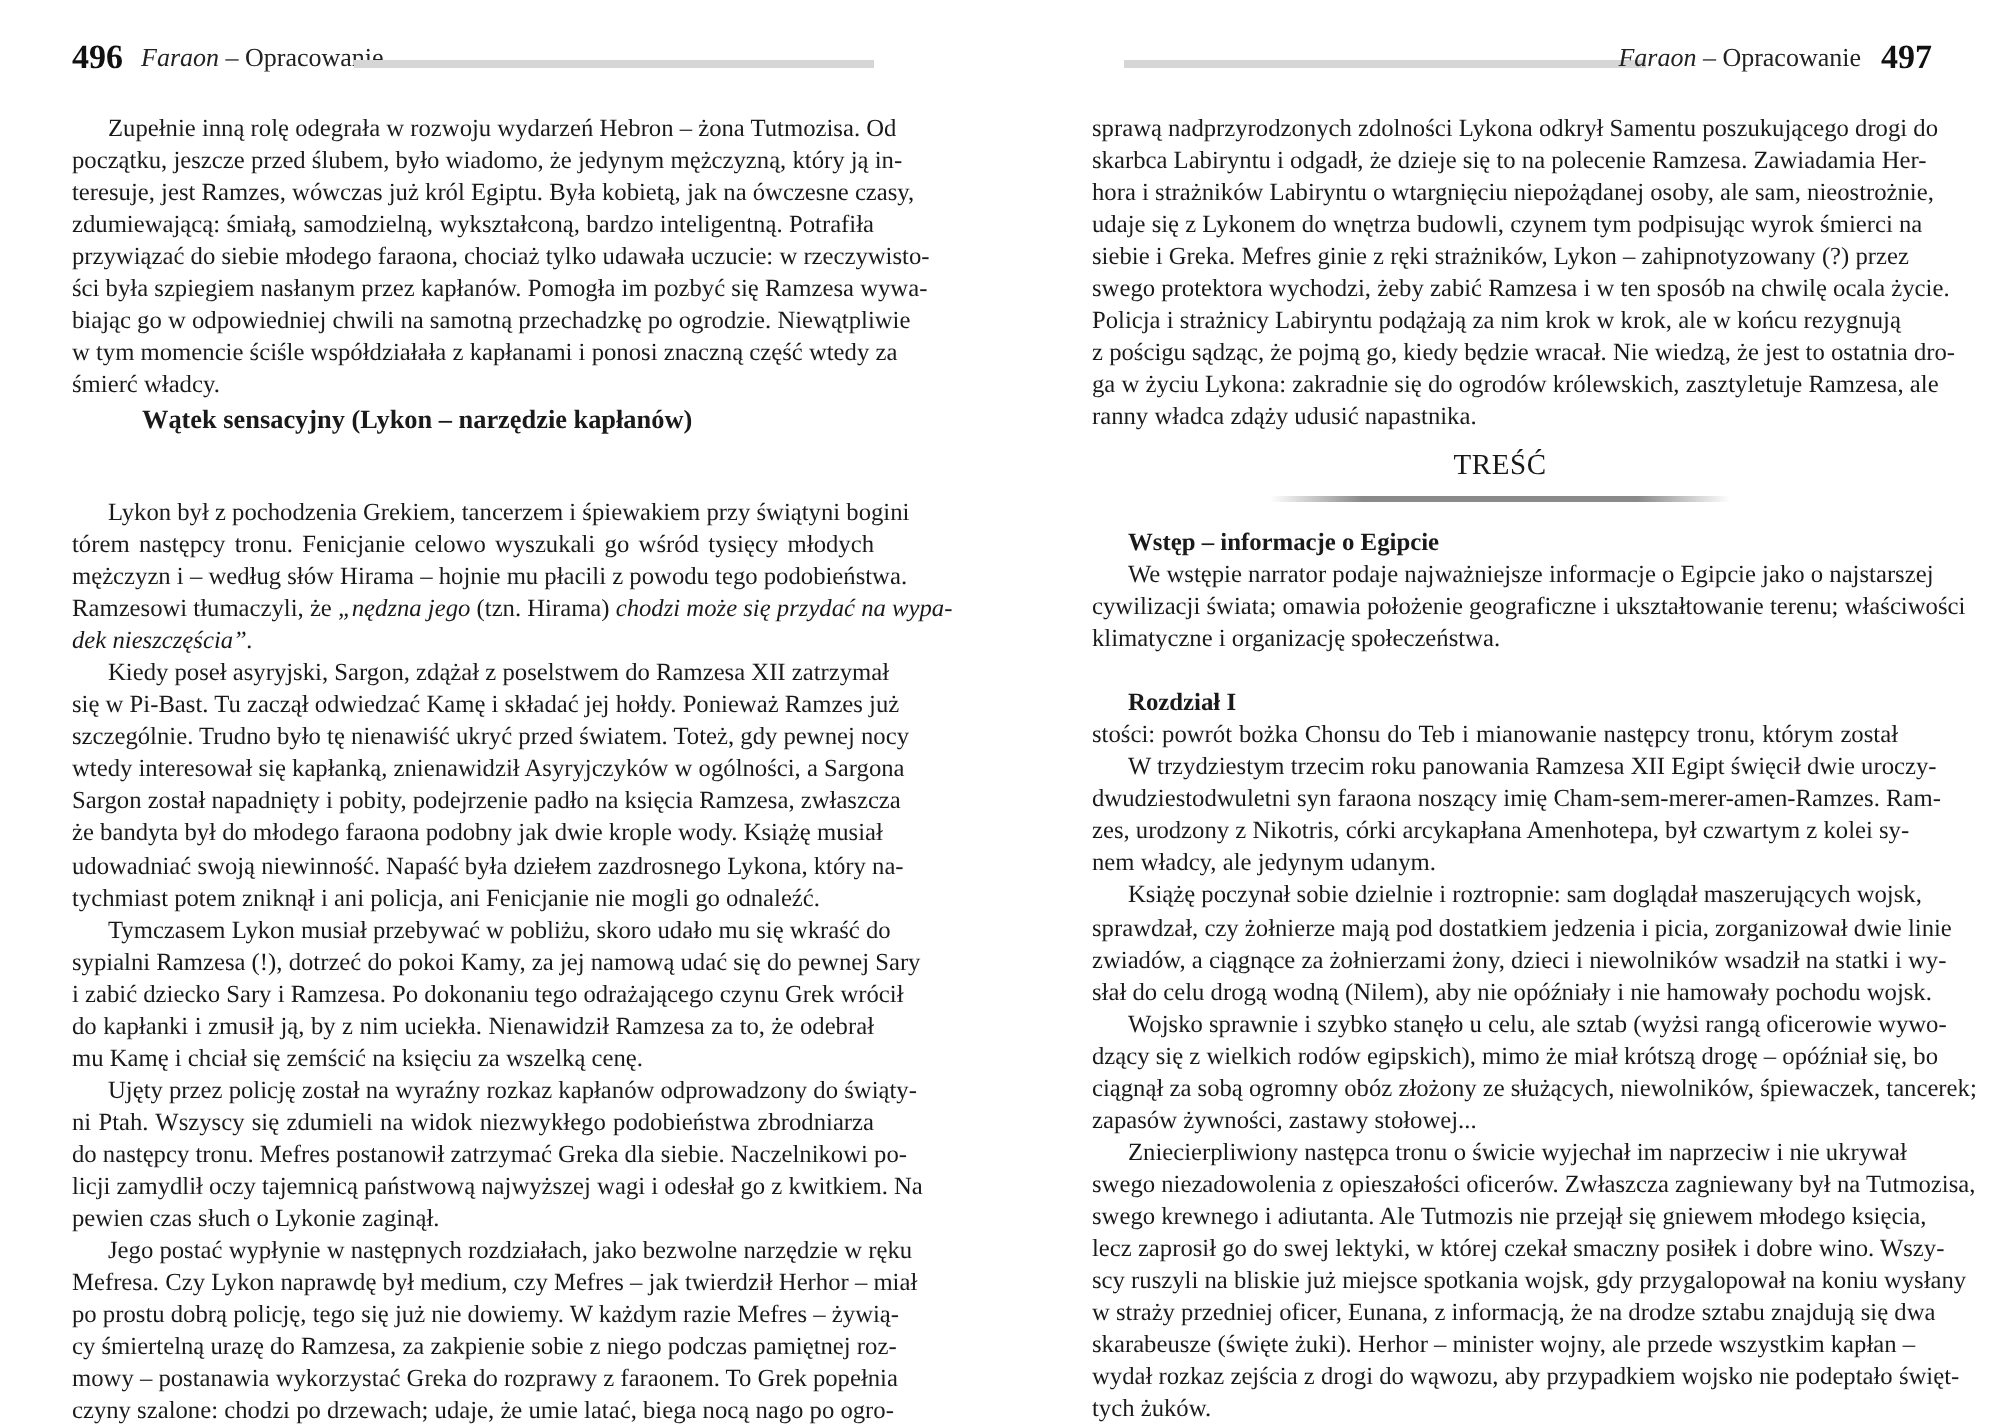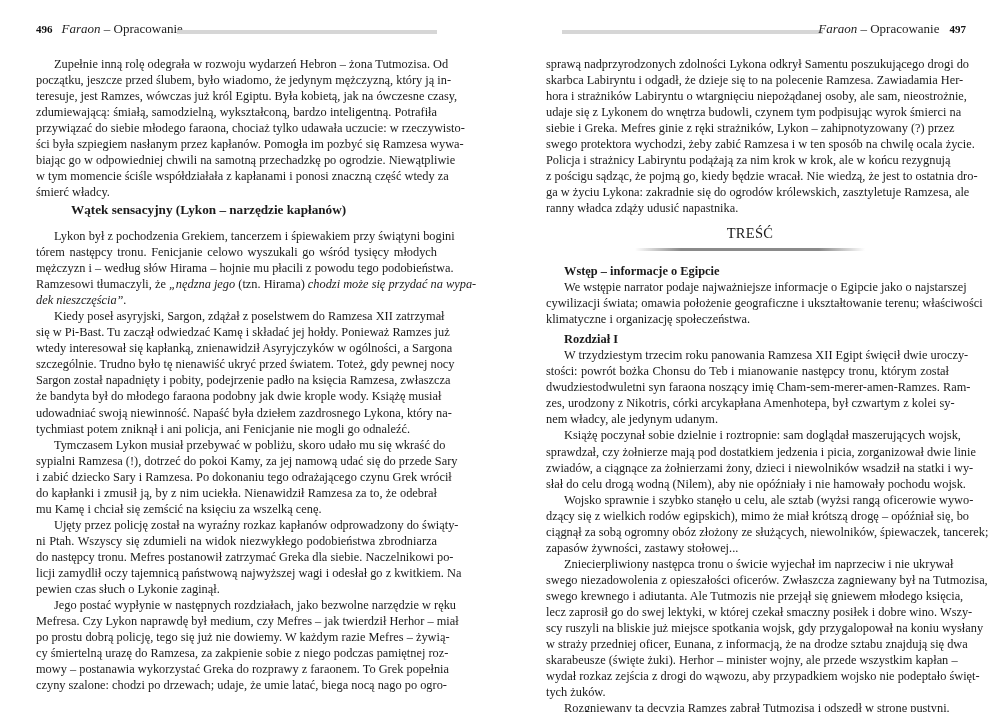--- a/index.html
+++ b/index.html
@@ -3,21 +3,21 @@
 <meta charset="utf-8">
 <style>
   html, body { margin: 0; padding: 0; background: #ffffff; }
   body { width: 1000px; height: 712px; position: relative; overflow: hidden;
          font-family: "Liberation Serif", "DejaVu Serif", serif; color: #1a1a1a; }
   .page { position: absolute; top: 0; height: 712px; }
   #page-left { left: 0; width: 500px; }
   #page-right { left: 500px; width: 500px; }
 
   .running-head { position: absolute; top: 19px; height: 20px; display: flex; align-items: center; }
-  .page-num { font-weight: bold; font-size: 11px; color: #111; }
+  .page-num { font-weight: bold; font-size: 17px; color: #111; }
   .head-title { font-size: 13px; color: #222; }
   .head-title i { font-style: italic; }
   .head-rule { position: absolute; height: 4px; background: #d6d6d6; top: 30px; }
 
   #page-left .running-head { left: 36px; }
   #page-left .page-num { margin-right: 9px; }
   #page-left .head-rule { left: 177px; width: 260px; }
 
   #page-right .running-head { right: 34px; }
   #page-right .page-num { margin-left: 10px; }
@@ -57,38 +57,38 @@
     <span class="line">zdumiewającą: śmiałą, samodzielną, wykształconą, bardzo inteligentną. Potrafiła</span>
     <span class="line">przywiązać do siebie młodego faraona, chociaż tylko udawała uczucie: w rzeczywisto-</span>
     <span class="line">ści była szpiegiem nasłanym przez kapłanów. Pomogła im pozbyć się Ramzesa wywa-</span>
     <span class="line">biając go w odpowiedniej chwili na samotną przechadzkę po ogrodzie. Niewątpliwie</span>
     <span class="line">w tym momencie ściśle współdziałała z kapłanami i ponosi znaczną część wtedy za</span>
     <span class="line last">śmierć władcy.</span>
   </div>
 
   <div class="section-heading" style="left:71px; top:202px;">Wątek sensacyjny (Lykon – narzędzie kapłanów)</div>
 
-  <div class="text-block" style="top:228px;">
+  <div class="text-block" style="top:248px;">
     <span class="line" style="padding-left:18px;">Lykon był z pochodzenia Grekiem, tancerzem i śpiewakiem przy świątyni bogini</span>
     <span class="line">tórem następcy tronu. Fenicjanie celowo wyszukali go wśród tysięcy młodych</span>
     <span class="line">mężczyzn i – według słów Hirama – hojnie mu płacili z powodu tego podobieństwa.</span>
     <span class="line"><span>Ramzesowi tłumaczyli, że </span><em>„nędzna jego</em><span> (tzn. Hirama) </span><em>chodzi może się przydać na wypa-</em></span>
     <span class="line last"><em>dek nieszczęścia”.</em></span>
 
     <span class="line" style="padding-left:18px;">Kiedy poseł asyryjski, Sargon, zdążał z poselstwem do Ramzesa XII zatrzymał</span>
     <span class="line">się w Pi-Bast. Tu zaczął odwiedzać Kamę i składać jej hołdy. Ponieważ Ramzes już</span>
+    <span class="line">szczególnie. Trudno było tę nienawiść ukryć przed światem. Toteż, gdy pewnej nocy</span>
     <span class="line">wtedy interesował się kapłanką, znienawidził Asyryjczyków w ogólności, a Sargona</span>
-    <span class="line">szczególnie. Trudno było tę nienawiść ukryć przed światem. Toteż, gdy pewnej nocy</span>
     <span class="line">Sargon został napadnięty i pobity, podejrzenie padło na księcia Ramzesa, zwłaszcza</span>
     <span class="line">że bandyta był do młodego faraona podobny jak dwie krople wody. Książę musiał</span>
     <span class="line">udowadniać swoją niewinność. Napaść była dziełem zazdrosnego Lykona, który na-</span>
     <span class="line last">tychmiast potem zniknął i ani policja, ani Fenicjanie nie mogli go odnaleźć.</span>
 
     <span class="line" style="padding-left:18px;">Tymczasem Lykon musiał przebywać w pobliżu, skoro udało mu się wkraść do</span>
-    <span class="line">sypialni Ramzesa (!), dotrzeć do pokoi Kamy, za jej namową udać się do przede Sary</span>
+    <span class="line">sypialni Ramzesa (!), dotrzeć do pokoi Kamy, za jej namową udać się do pewnej Sary</span>
     <span class="line">i zabić dziecko Sary i Ramzesa. Po dokonaniu tego odrażającego czynu Grek wrócił</span>
     <span class="line">do kapłanki i zmusił ją, by z nim uciekła. Nienawidził Ramzesa za to, że odebrał</span>
     <span class="line last">mu Kamę i chciał się zemścić na księciu za wszelką cenę.</span>
 
     <span class="line" style="padding-left:18px;">Ujęty przez policję został na wyraźny rozkaz kapłanów odprowadzony do świąty-</span>
     <span class="line">ni Ptah. Wszyscy się zdumieli na widok niezwykłego podobieństwa zbrodniarza</span>
     <span class="line">do następcy tronu. Mefres postanowił zatrzymać Greka dla siebie. Naczelnikowi po-</span>
     <span class="line">licji zamydlił oczy tajemnicą państwową najwyższej wagi i odesłał go z kwitkiem. Na</span>
     <span class="line last">pewien czas słuch o Lykonie zaginął.</span>
 
@@ -126,23 +126,23 @@
     <div class="tresc-title">TREŚĆ</div>
     <div class="tresc-rule"></div>
   </div>
 
   <div class="text-block" style="top:263px;">
     <p class="sub-heading">Wstęp – informacje o Egipcie</p>
     <span class="line" style="padding-left:18px;">We wstępie narrator podaje najważniejsze informacje o Egipcie jako o najstarszej</span>
     <span class="line">cywilizacji świata; omawia położenie geograficzne i ukształtowanie terenu; właściwości</span>
     <span class="line last">klimatyczne i organizację społeczeństwa.</span>
 
-    <p class="sub-heading" style="margin-top:4px;">Rozdział I</p>
+    <p class="sub-heading" style="margin-top:16px;">Rozdział I</p>
+    <span class="line">stości: powrót bożka Chonsu do Teb i mianowanie następcy tronu, którym został</span>
     <span class="line" style="padding-left:18px;">W trzydziestym trzecim roku panowania Ramzesa XII Egipt święcił dwie uroczy-</span>
-    <span class="line">stości: powrót bożka Chonsu do Teb i mianowanie następcy tronu, którym został</span>
     <span class="line">dwudziestodwuletni syn faraona noszący imię Cham-sem-merer-amen-Ramzes. Ram-</span>
     <span class="line">zes, urodzony z Nikotris, córki arcykapłana Amenhotepa, był czwartym z kolei sy-</span>
     <span class="line last">nem władcy, ale jedynym udanym.</span>
 
     <span class="line" style="padding-left:18px;">Książę poczynał sobie dzielnie i roztropnie: sam doglądał maszerujących wojsk,</span>
     <span class="line">sprawdzał, czy żołnierze mają pod dostatkiem jedzenia i picia, zorganizował dwie linie</span>
     <span class="line">zwiadów, a ciągnące za żołnierzami żony, dzieci i niewolników wsadził na statki i wy-</span>
     <span class="line last">słał do celu drogą wodną (Nilem), aby nie opóźniały i nie hamowały pochodu wojsk.</span>
 
     <span class="line" style="padding-left:18px;">Wojsko sprawnie i szybko stanęło u celu, ale sztab (wyżsi rangą oficerowie wywo-</span>

